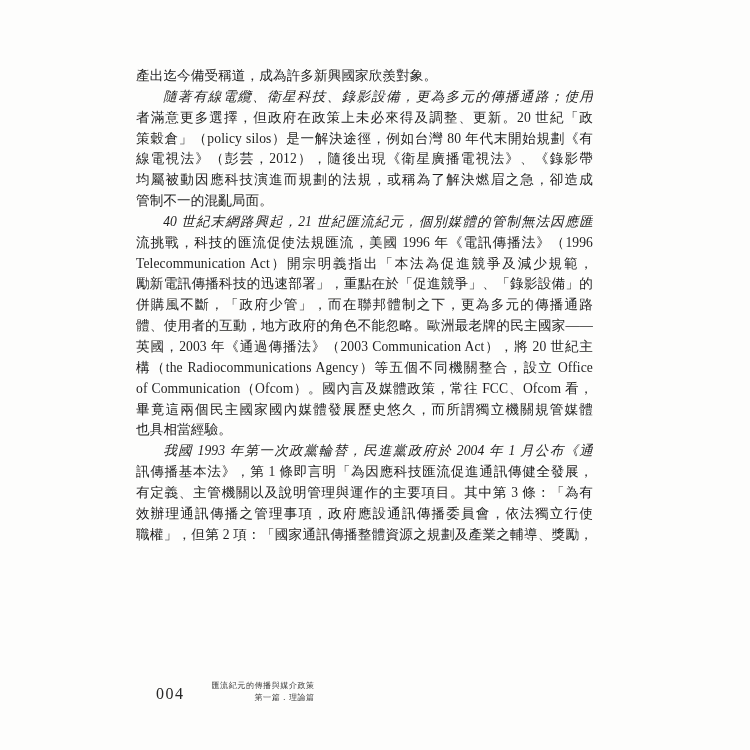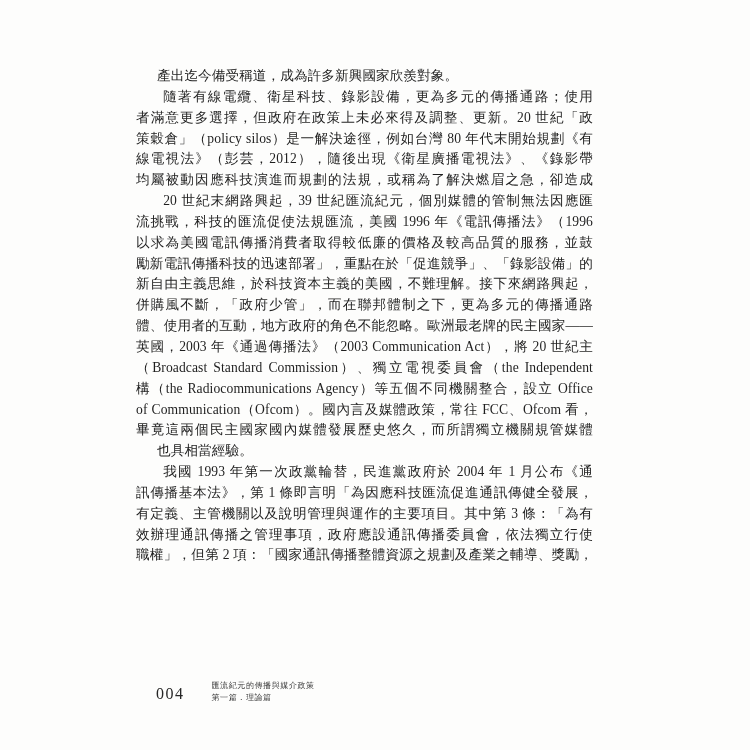--- a/index.html
+++ b/index.html
@@ -27,24 +27,24 @@
     height: 20.85px;
     color: #1e1e1e;
     text-align: justify;
     text-align-last: justify;
     letter-spacing: 0.1px;
     white-space: normal;
     overflow: hidden;
   }
   .line.para-end {
     text-align-last: left;
-    margin-left: 21px;
   }
   .line.indent {
     text-indent: 2em;
+    font-style: italic;
   }
   .footer {
     position: absolute;
     left: 156px;
     top: 680px;
     display: flex;
     align-items: flex-end;
     gap: 27px;
   }
   .page-num {
@@ -52,43 +52,43 @@
     line-height: 1;
     letter-spacing: 1.5px;
     color: #262626;
     padding-bottom: 1px;
   }
   .footer-titles {
     font-size: 8px;
     line-height: 1.45;
     letter-spacing: 0.6px;
     color: #3a3a3a;
+    text-align: right;
   }
 </style>
 </head>
 <body>
 
 <div class="page">
 
   <div class="text-block">
     <div class="line para-end">產出迄今備受稱道，成為許多新興國家欣羨對象。</div>
     <div class="line indent">隨著有線電纜、衛星科技、錄影設備，更為多元的傳播通路；使用</div>
     <div class="line">者滿意更多選擇，但政府在政策上未必來得及調整、更新。20 世紀「政</div>
     <div class="line">策穀倉」（policy silos）是一解決途徑，例如台灣 80 年代末開始規劃《有</div>
     <div class="line">線電視法》（彭芸，2012），隨後出現《衛星廣播電視法》、《錄影帶法》，</div>
     <div class="line">均屬被動因應科技演進而規劃的法規，或稱為了解決燃眉之急，卻造成</div>
-    <div class="line indent">20 世紀末網路興起，39 世紀匯流紀元，個別媒體的管制無法因應匯</div>
+    <div class="line para-end">管制不一的混亂局面。</div>
+    <div class="line indent">40 世紀末網路興起，21 世紀匯流紀元，個別媒體的管制無法因應匯</div>
     <div class="line">流挑戰，科技的匯流促使法規匯流，美國 1996 年《電訊傳播法》（1996</div>
-    <div class="line">以求為美國電訊傳播消費者取得較低廉的價格及較高品質的服務，並鼓</div>
+    <div class="line">Telecommunication Act）開宗明義指出「本法為促進競爭及減少規範，</div>
     <div class="line">勵新電訊傳播科技的迅速部署」，重點在於「促進競爭」、「錄影設備」的</div>
-    <div class="line">新自由主義思維，於科技資本主義的美國，不難理解。接下來網路興起，</div>
     <div class="line">併購風不斷，「政府少管」，而在聯邦體制之下，更為多元的傳播通路</div>
     <div class="line">體、使用者的互動，地方政府的角色不能忽略。歐洲最老牌的民主國家——</div>
     <div class="line">英國，2003 年《通過傳播法》（2003 Communication Act），將 20 世紀主</div>
-    <div class="line">（Broadcast Standard Commission）、獨立電視委員會（the Independent</div>
     <div class="line">構（the Radiocommunications Agency）等五個不同機關整合，設立 Office</div>
     <div class="line">of Communication（Ofcom）。國內言及媒體政策，常往 FCC、Ofcom 看，</div>
     <div class="line">畢竟這兩個民主國家國內媒體發展歷史悠久，而所謂獨立機關規管媒體</div>
     <div class="line para-end">也具相當經驗。</div>
     <div class="line indent">我國 1993 年第一次政黨輪替，民進黨政府於 2004 年 1 月公布《通</div>
     <div class="line">訊傳播基本法》，第 1 條即言明「為因應科技匯流促進通訊傳健全發展，</div>
     <div class="line">有定義、主管機關以及說明管理與運作的主要項目。其中第 3 條：「為有</div>
     <div class="line">效辦理通訊傳播之管理事項，政府應設通訊傳播委員會，依法獨立行使</div>
     <div class="line">職權」，但第 2 項：「國家通訊傳播整體資源之規劃及產業之輔導、獎勵，</div>
   </div>

